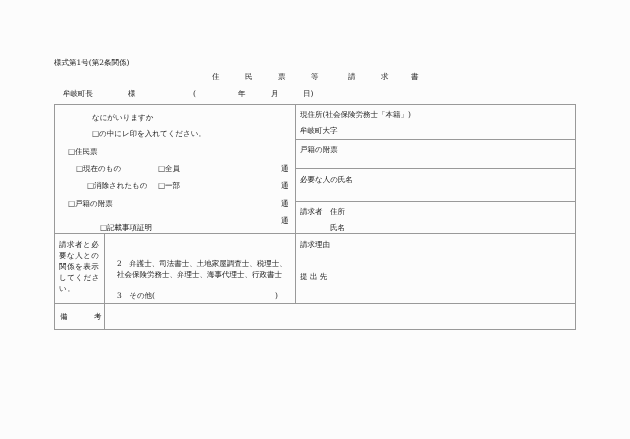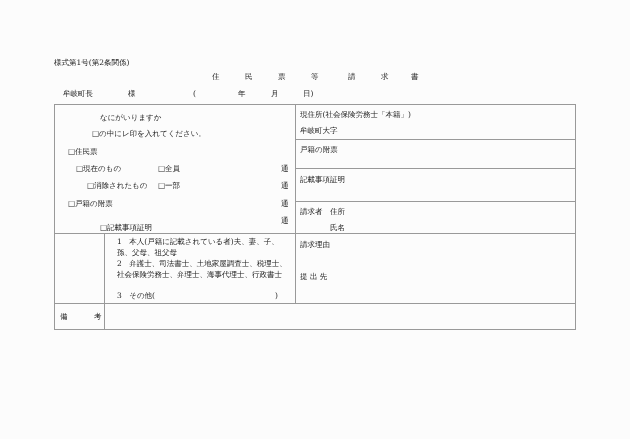--- a/index.html
+++ b/index.html
@@ -40,21 +40,21 @@
 
   <div class="vl" style="left:240px;top:0;height:198px;"></div>
   <div class="vl" style="left:49px;top:128px;height:97px;"></div>
 
   <div class="hl" style="left:240px;top:34px;width:281px;"></div>
   <div class="hl" style="left:240px;top:63px;width:281px;"></div>
   <div class="hl" style="left:240px;top:96px;width:281px;"></div>
   <div class="hl" style="left:0;top:128px;width:521px;"></div>
   <div class="hl" style="left:0;top:198px;width:521px;"></div>
 
-  <div class="t" style="left:37px;top:9px;margin-left:8px;">なにがいりますか</div>
+  <div class="t" style="left:37px;top:9px;">なにがいりますか</div>
   <div class="t" style="left:37px;top:25px;">□の中にレ印を入れてください。</div>
 
   <div class="t" style="left:13px;top:43px;">□住民票</div>
 
   <div class="t" style="left:21px;top:60px;">□現在のもの</div>
   <div class="t" style="left:103px;top:60px;">□全員</div>
   <div class="t" style="left:226px;top:60px;">通</div>
 
   <div class="t" style="left:21px;top:77px;margin-left:11px;">□消除されたもの</div>
   <div class="t" style="left:103px;top:77px;">□一部</div>
@@ -62,27 +62,27 @@
 
   <div class="t" style="left:13px;top:95px;">□戸籍の附票</div>
   <div class="t" style="left:226px;top:95px;">通</div>
 
   <div class="t" style="left:13px;top:119px;margin-left:32px;">□記載事項証明</div>
   <div class="t" style="left:226px;top:112px;">通</div>
 
   <div class="t" style="left:245px;top:6px;">現住所(社会保険労務士「本籍」)</div>
   <div class="t" style="left:245px;top:22px;">牟岐町大字</div>
   <div class="t" style="left:245px;top:41px;">戸籍の附票</div>
-  <div class="t" style="left:245px;top:71px;">記載事項証明</div>
+  <div class="t" style="left:245px;top:71px;">必要な人の氏名</div>
   <div class="t" style="left:245px;top:103px;">請求者</div>
   <div class="t" style="left:275px;top:103px;">住所</div>
   <div class="t" style="left:275px;top:119px;">氏名</div>
   <div class="t" style="left:245px;top:136px;">請求理由</div>
   <div class="t" style="left:245px;top:168px;">提 出 先</div>
 
-  <div class="t wrap" style="left:62px;top:131px;width:174px;">1　本人(戸籍に記載されている者)夫、妻、子、孫、父母、祖父母</div>
+  <div class="t wrap" style="left:4px;top:134px;width:44px;letter-spacing:0.5px;">請求者と必要な人との関係を表示してください。</div>
   <div class="t wrap" style="left:62px;top:153px;width:174px;">2　弁護士、司法書士、土地家屋調査士、税理士、社会保険労務士、弁理士、海事代理士、行政書士</div>
   <div class="t wrap" style="left:62px;top:185px;width:174px;">3　その他(　　　　　　　　　　　　　　　　)</div>
 
   <div class="t" style="left:5px;top:208px;">備</div>
   <div class="t" style="left:39px;top:208px;">考</div>
   <div class="t" style="left:52px;top:200px;width:465px;height:24px;"></div>
 </div>
 
 </body></html>

